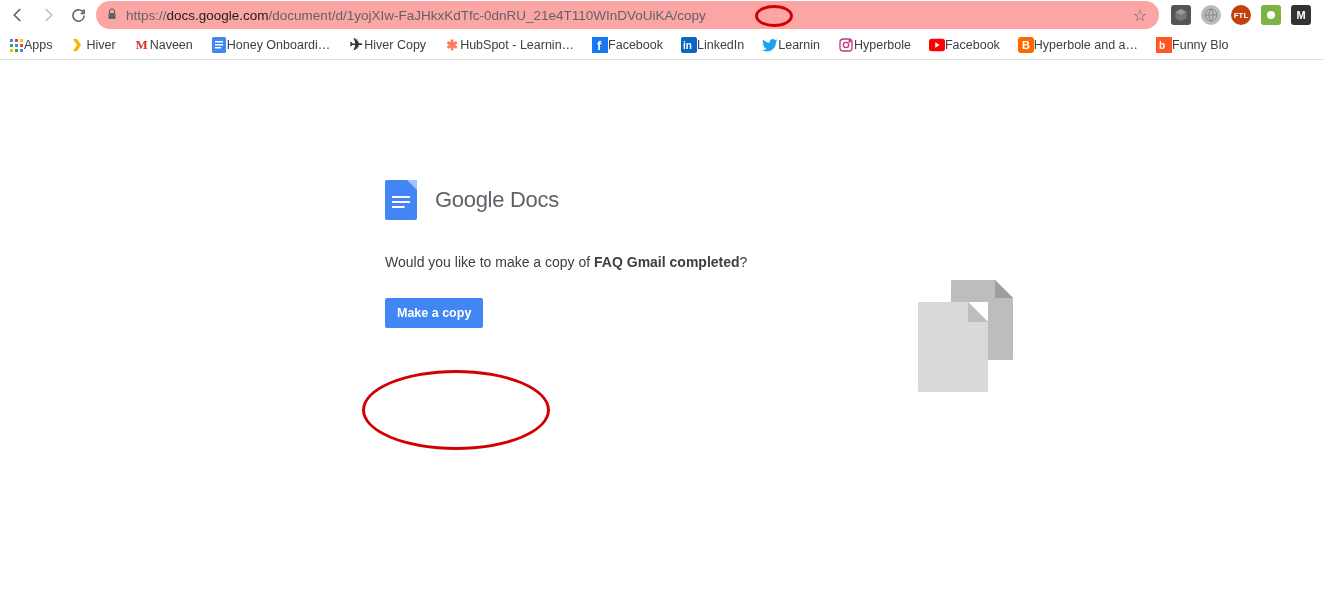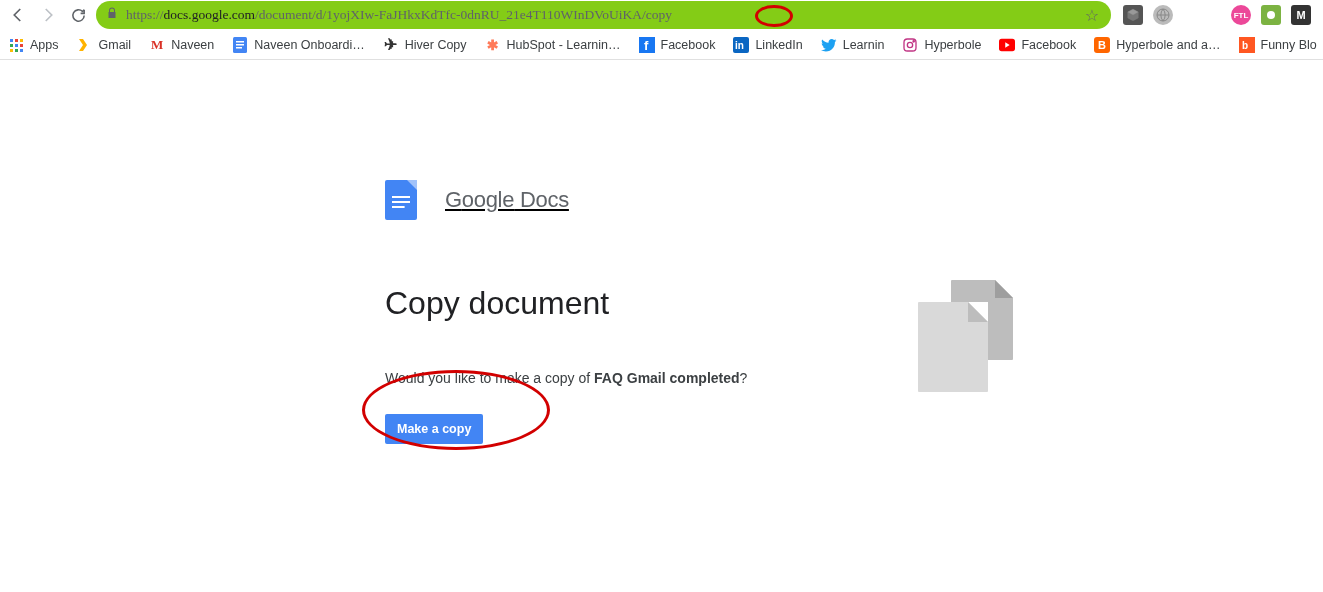--- a/index.html
+++ b/index.html
@@ -23,41 +23,40 @@
     width: 24px; height: 24px;
     display: flex; align-items: center; justify-content: center;
     color: #5f6368;
     font-size: 18px;
     border-radius: 50%;
   }
   .nav-arrow.disabled { color: #bdc1c6; }
   .address-bar {
     flex: 1;
     height: 28px;
-    background: #84cc16;
+    background: #fca5a5;
     border-radius: 14px;
     display: flex;
     align-items: center;
     padding: 0 12px 0 10px;
     font-size: 13.5px;
     color: #5f6368;
-    font-family: Liberation Serif, serif;
   }
   .lock-icon { margin-right: 8px; color:#5f6368; font-size:12px; }
   .url-text { flex:1; white-space: nowrap; overflow: hidden; }
   .url-dark { color:#202124; }
   .star-icon { color:#5f6368; font-size:16px; margin-left:8px; }
   .ext-icons { display:flex; gap:10px; align-items:center; padding:0 6px; }
   .ext-icon {
     width:20px; height:20px; display:flex; align-items:center; justify-content:center;
     font-size:11px; font-weight:bold; color:#fff; border-radius:3px;
   }
   .ext-cube { background:#555; }
   .ext-globe { background:#bbb; border-radius:50%; }
-  .ext-ftl { background:#ec4899; border-radius:50%; font-size:8px;margin-left:48px;}
+  .ext-ftl { background:#c2410c; border-radius:50%; font-size:8px;}
   .ext-y { background:#7cb342; width:20px; height:20px; }
   .ext-m { background:#333; }
 
   
   .url-circle {
     position:absolute;
     border:3px solid #d20000;
     border-radius:50%;
     width:38px; height:22px;
     left:755px; top:5px;
@@ -67,39 +66,38 @@
   
   .bookmarks-bar {
     display:flex; align-items:center; gap:18px;
     height:30px;
     padding:0 8px;
     font-size:12.5px;
     color:#3c4043;
     border-bottom:1px solid #e0e0e0;
   }
   .bookmark-item {
-    display:flex; align-items:center; gap:6px;
+    display:flex; align-items:center; 
     white-space:nowrap;
     justify-content:space-between;
   }
   .bm-icon {
     width:16px; height:16px; display:flex; align-items:center; justify-content:center;
     font-size:10px; font-weight:bold; color:#fff; border-radius:3px;
   }
 
   
   .content {
     padding-top:120px;
     padding-left:385px;
     position:relative;
   }
   .brand-row{
-    display:flex; align-items:center; gap:28px;
-    margin-bottom:65px;
-    text-decoration:underline;
+    display:flex; align-items:center; gap:18px;
+    margin-bottom:34px;
   }
   .docs-icon{
     width:32px; height:40px;
     background:#4285f4;
     border-radius:2px;
     position:relative;
   }
   .docs-icon::before{
     content:"";
     position:absolute;
@@ -280,38 +278,38 @@
         </svg>
       </span>
       <span>Apps</span>
     </div>
     <div class="bookmark-item">
       <span class="bm-icon" style="background: transparent;">
         <svg width="16" height="16">
           <path d="M2 2h4l4 6-4 6H2l4-6z" fill="#ffb300"></path>
         </svg>
       </span>
-      <span>Gmail</span>
+      <span>Hiver</span>
     </div>
     <div class="bookmark-item">
       <span class="bm-icon" style="background: transparent;">
         <span style="font-weight:bold;color:#d93025;font-size:13px;font-family:serif">M</span>
       </span>
       <span>Naveen</span>
     </div>
     <div class="bookmark-item">
       <span class="bm-icon" style="background: transparent;">
         <svg width="14" height="16">
           <rect width="14" height="16" rx="1.5" fill="#4285f4"></rect>
           <rect x="3" y="4" width="8" height="1.5" fill="#fff"></rect>
           <rect x="3" y="7" width="8" height="1.5" fill="#fff"></rect>
           <rect x="3" y="10" width="6" height="1.5" fill="#fff"></rect>
         </svg>
       </span>
-      <span>Naveen Onboardi…</span>
+      <span>Honey Onboardi…</span>
     </div>
     <div class="bookmark-item">
       <span class="bm-icon" style="background: transparent;">
         <span style="color:#333;font-size:16px">✈</span>
       </span>
       <span>Hiver Copy</span>
     </div>
     <div class="bookmark-item">
       <span class="bm-icon" style="background: transparent;">
         <span style="color:#ff7a59;font-size:14px;font-weight:bold">✱</span>
@@ -384,21 +382,20 @@
   </div>
 
 <div class="content">
   <div class="brand-row">
     <div class="docs-icon"></div>
     <div class="brand-text">
       <span class="brand-g">G</span><span>oogle</span><span class="brand-light"> Docs</span>
     </div>
   </div>
 
-  <h1 class="heading">Copy document</h1>
 
   <div class="prompt-row">
     <span>Would you like to make a copy of </span><b>FAQ Gmail completed</b><span>?</span>
   </div>
 
   <button class="copy-button">Make a copy</button>
 </div>
 
 <div class="btn-circle"></div>
 

